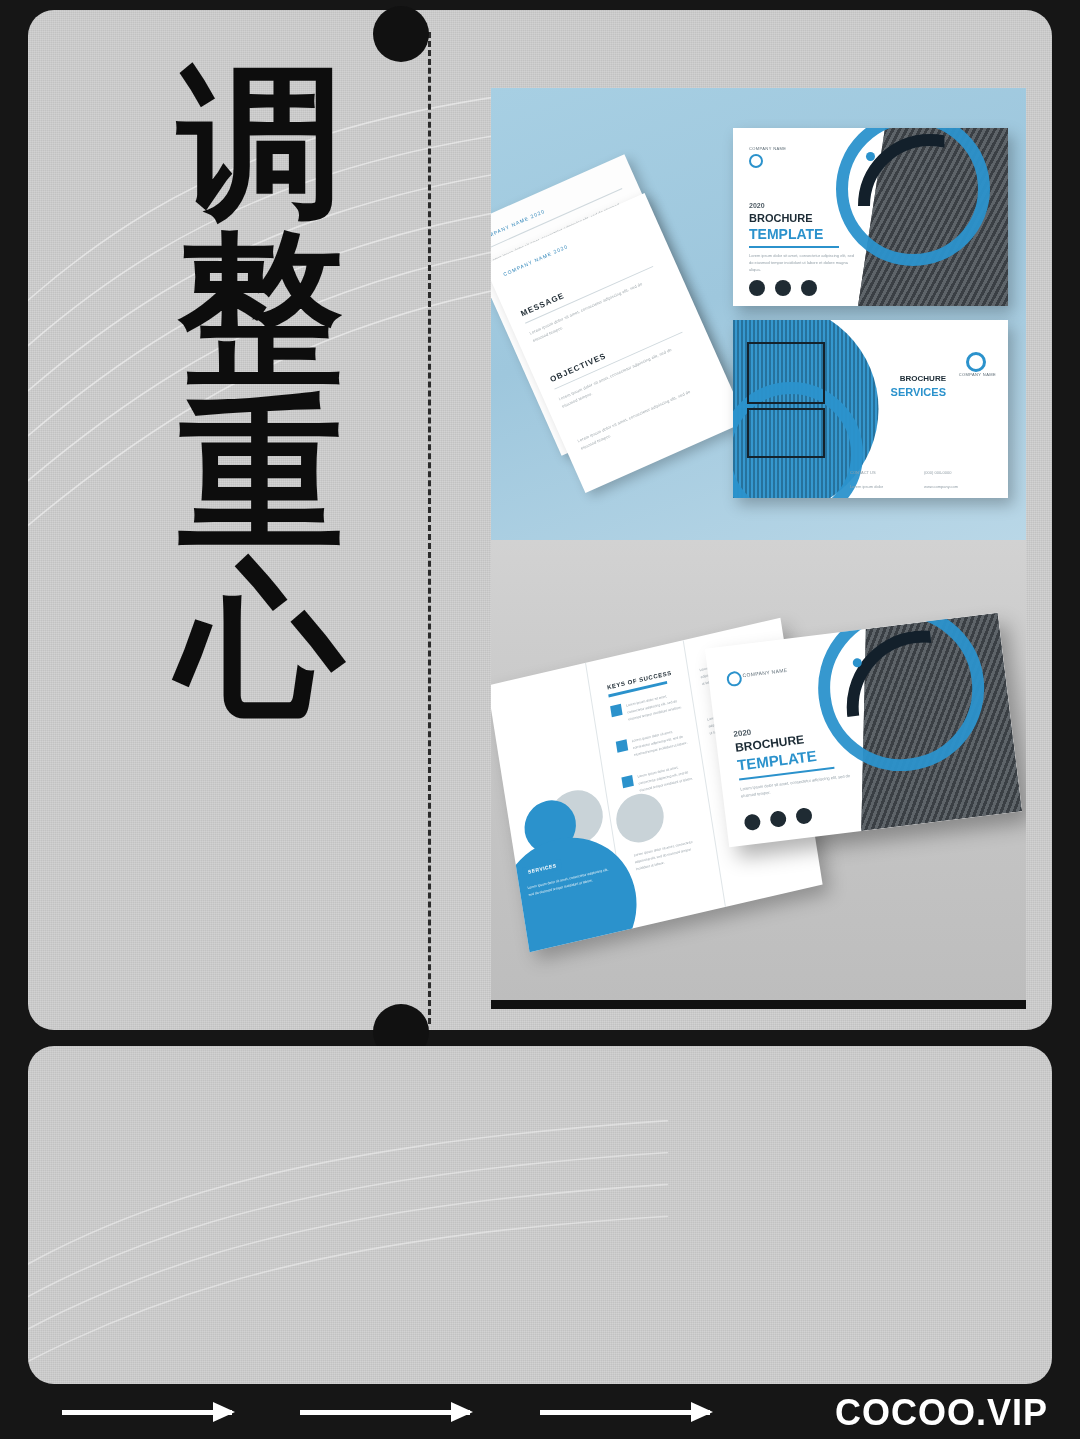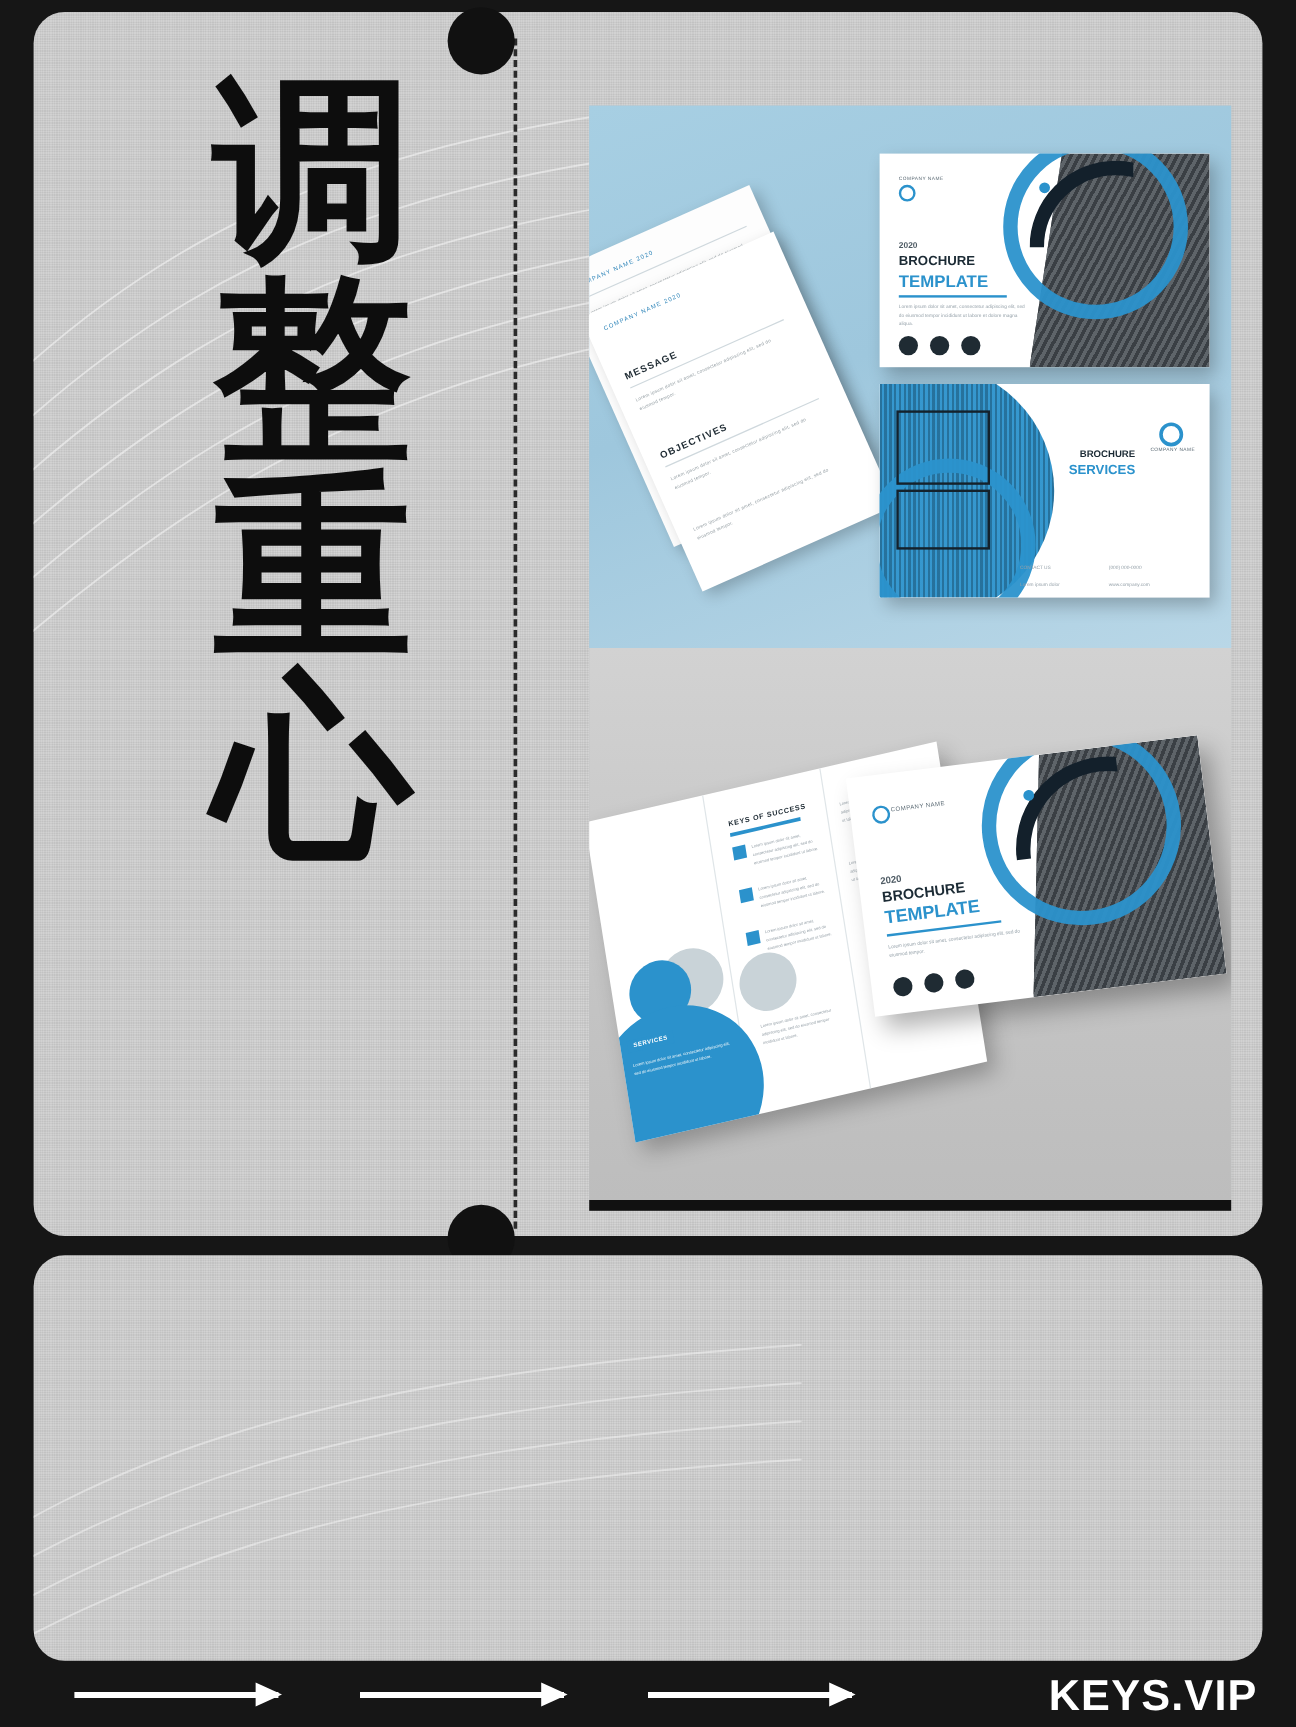--- a/index.html
+++ b/index.html
@@ -529,16 +529,16 @@
         <path d="M-40 390 C 150 280, 310 210, 740 188"></path>
       </g>
     </svg>
   </div>
 
 
   <div class="footer">
     <div class="arrow a1"></div>
     <div class="arrow a2"></div>
     <div class="arrow a3"></div>
-    <div class="brand">KEYS.VIP</div>
+    <div class="brand">COCOO.VIP</div>
   </div>
 
 </div>
 
 </body></html>

